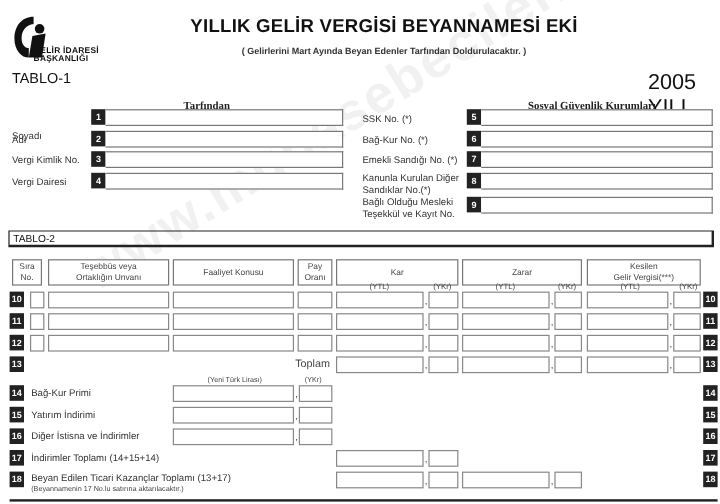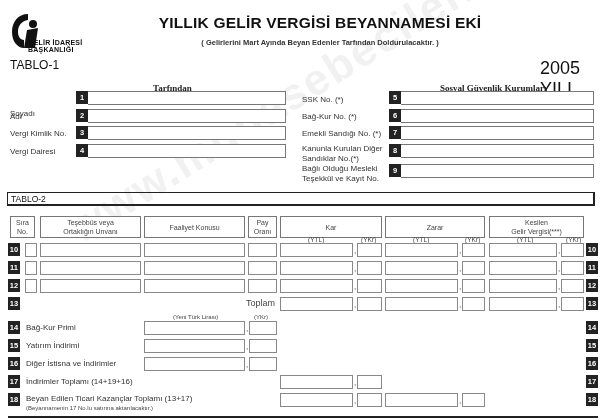--- a/index.html
+++ b/index.html
@@ -233,21 +233,21 @@
 <div class="abs num" style="left:586px; top:339px;">15</div>
 
 <div class="abs num" style="left:8px; top:357px;">16</div>
 <div class="abs lbl" style="left:26px; top:359px;">Diğer İstisna ve İndirimler</div>
 <div class="abs cell" style="left:144px; top:357px; width:101px;"></div>
 <div class="abs dot" style="left:246px; top:360px;">,</div>
 <div class="abs cell" style="left:249px; top:357px; width:28px;"></div>
 <div class="abs num" style="left:586px; top:357px;">16</div>
 
 <div class="abs num" style="left:8px; top:375px;">17</div>
-<div class="abs lbl" style="left:26px; top:377px;">İndirimler Toplamı (14+19+16)</div>
+<div class="abs lbl" style="left:26px; top:377px;">İndirimler Toplamı (14+15+14)</div>
 <div class="abs cell" style="left:280px; top:375px; width:73px;"></div>
 <div class="abs dot" style="left:354px; top:378px;">,</div>
 <div class="abs cell" style="left:357px; top:375px; width:25px;"></div>
 <div class="abs num" style="left:586px; top:375px;">17</div>
 
 <div class="abs num" style="left:8px; top:393px;">18</div>
 <div class="abs lbl" style="left:26px; top:394px;">Beyan Edilen Ticari Kazançlar Toplamı (13+17)</div>
 <div class="abs small-lbl" style="left:26px; top:405px;">(Beyannamenin 17 No.lu satırına aktarılacaktır.)</div>
 <div class="abs cell" style="left:280px; top:393px; width:73px;"></div>
 <div class="abs dot" style="left:354px; top:396px;">,</div>

